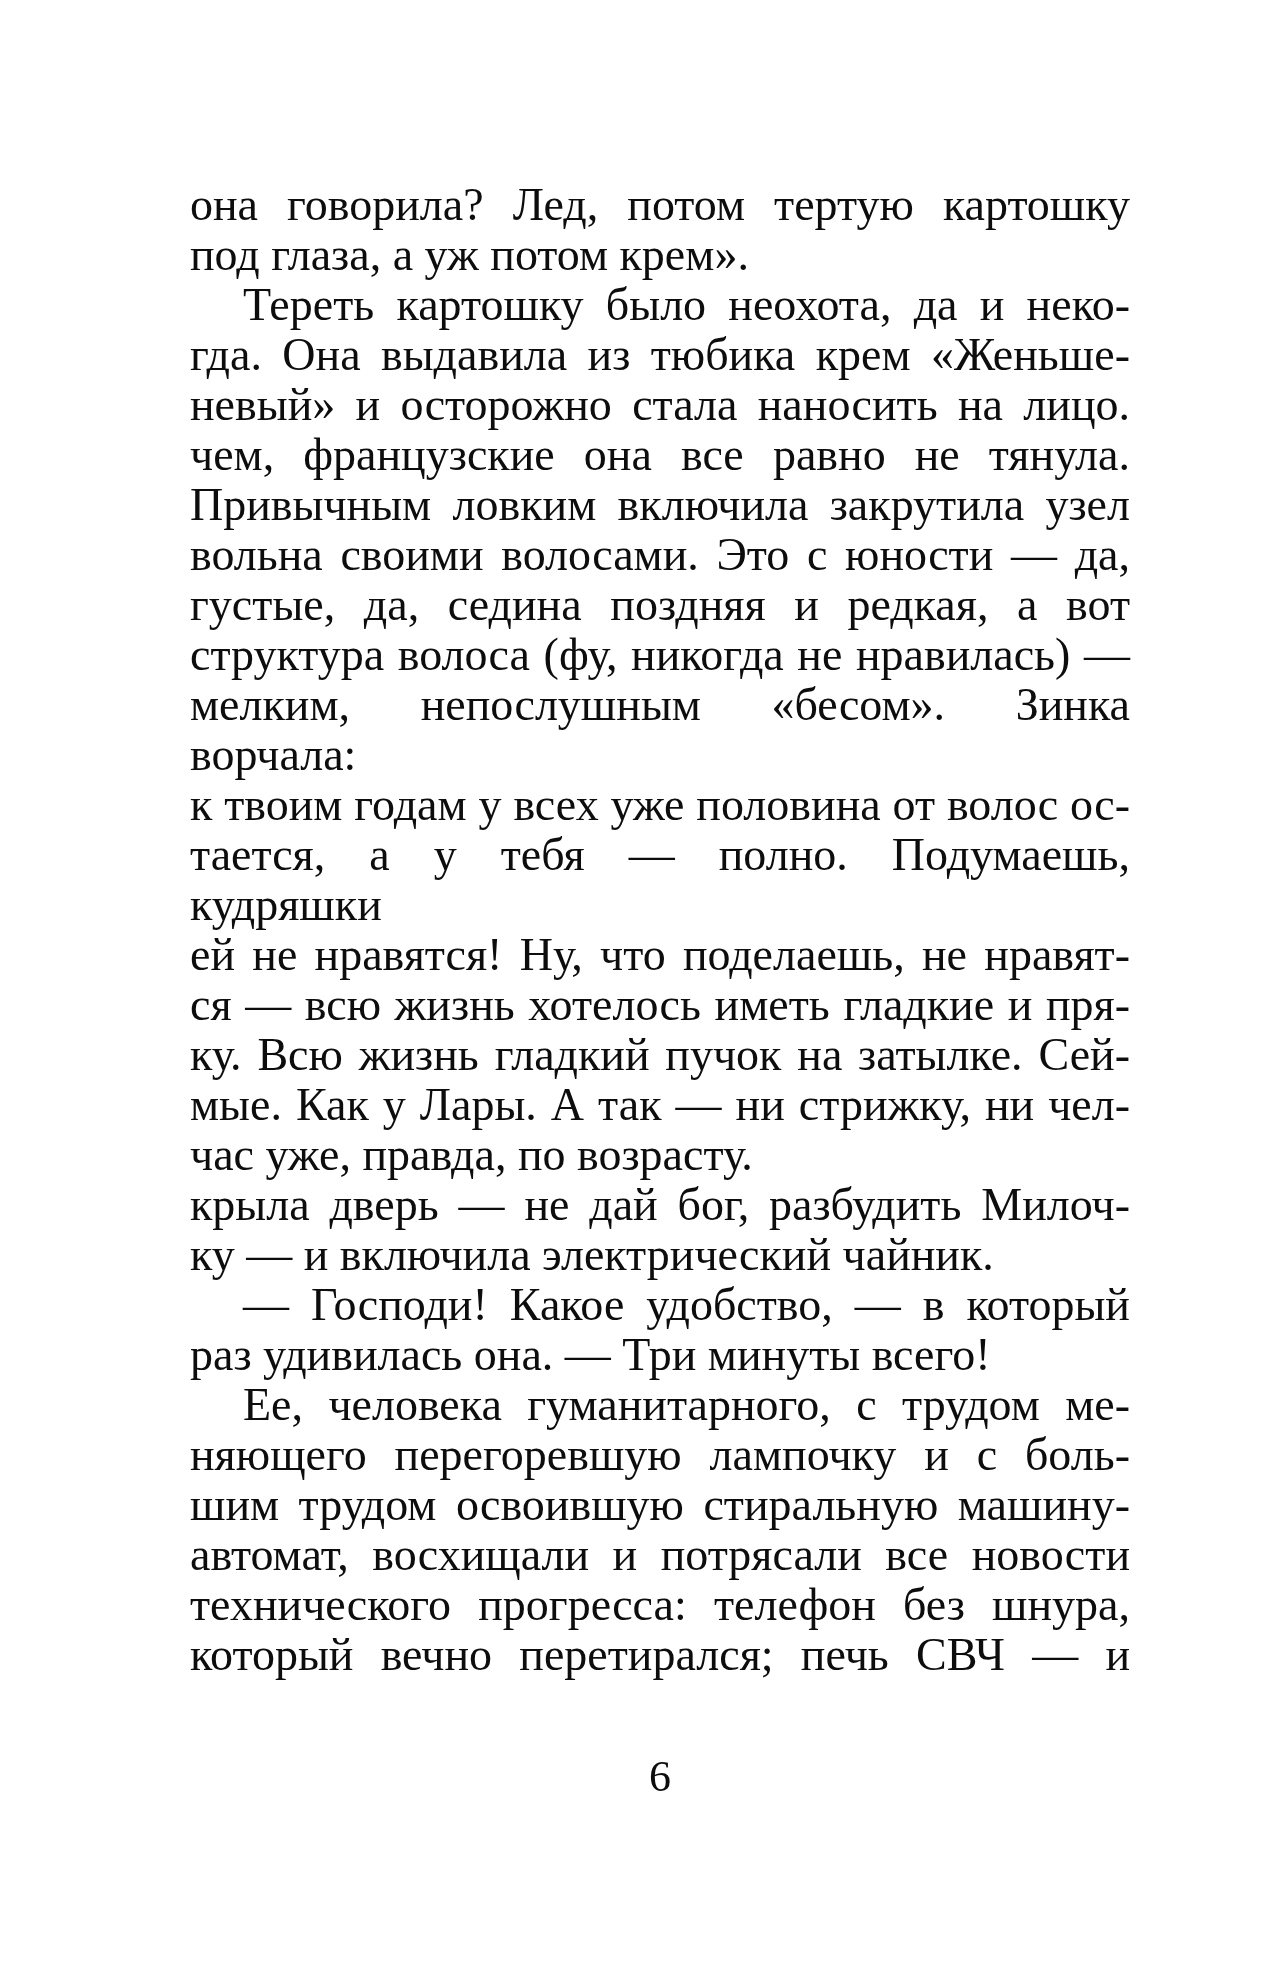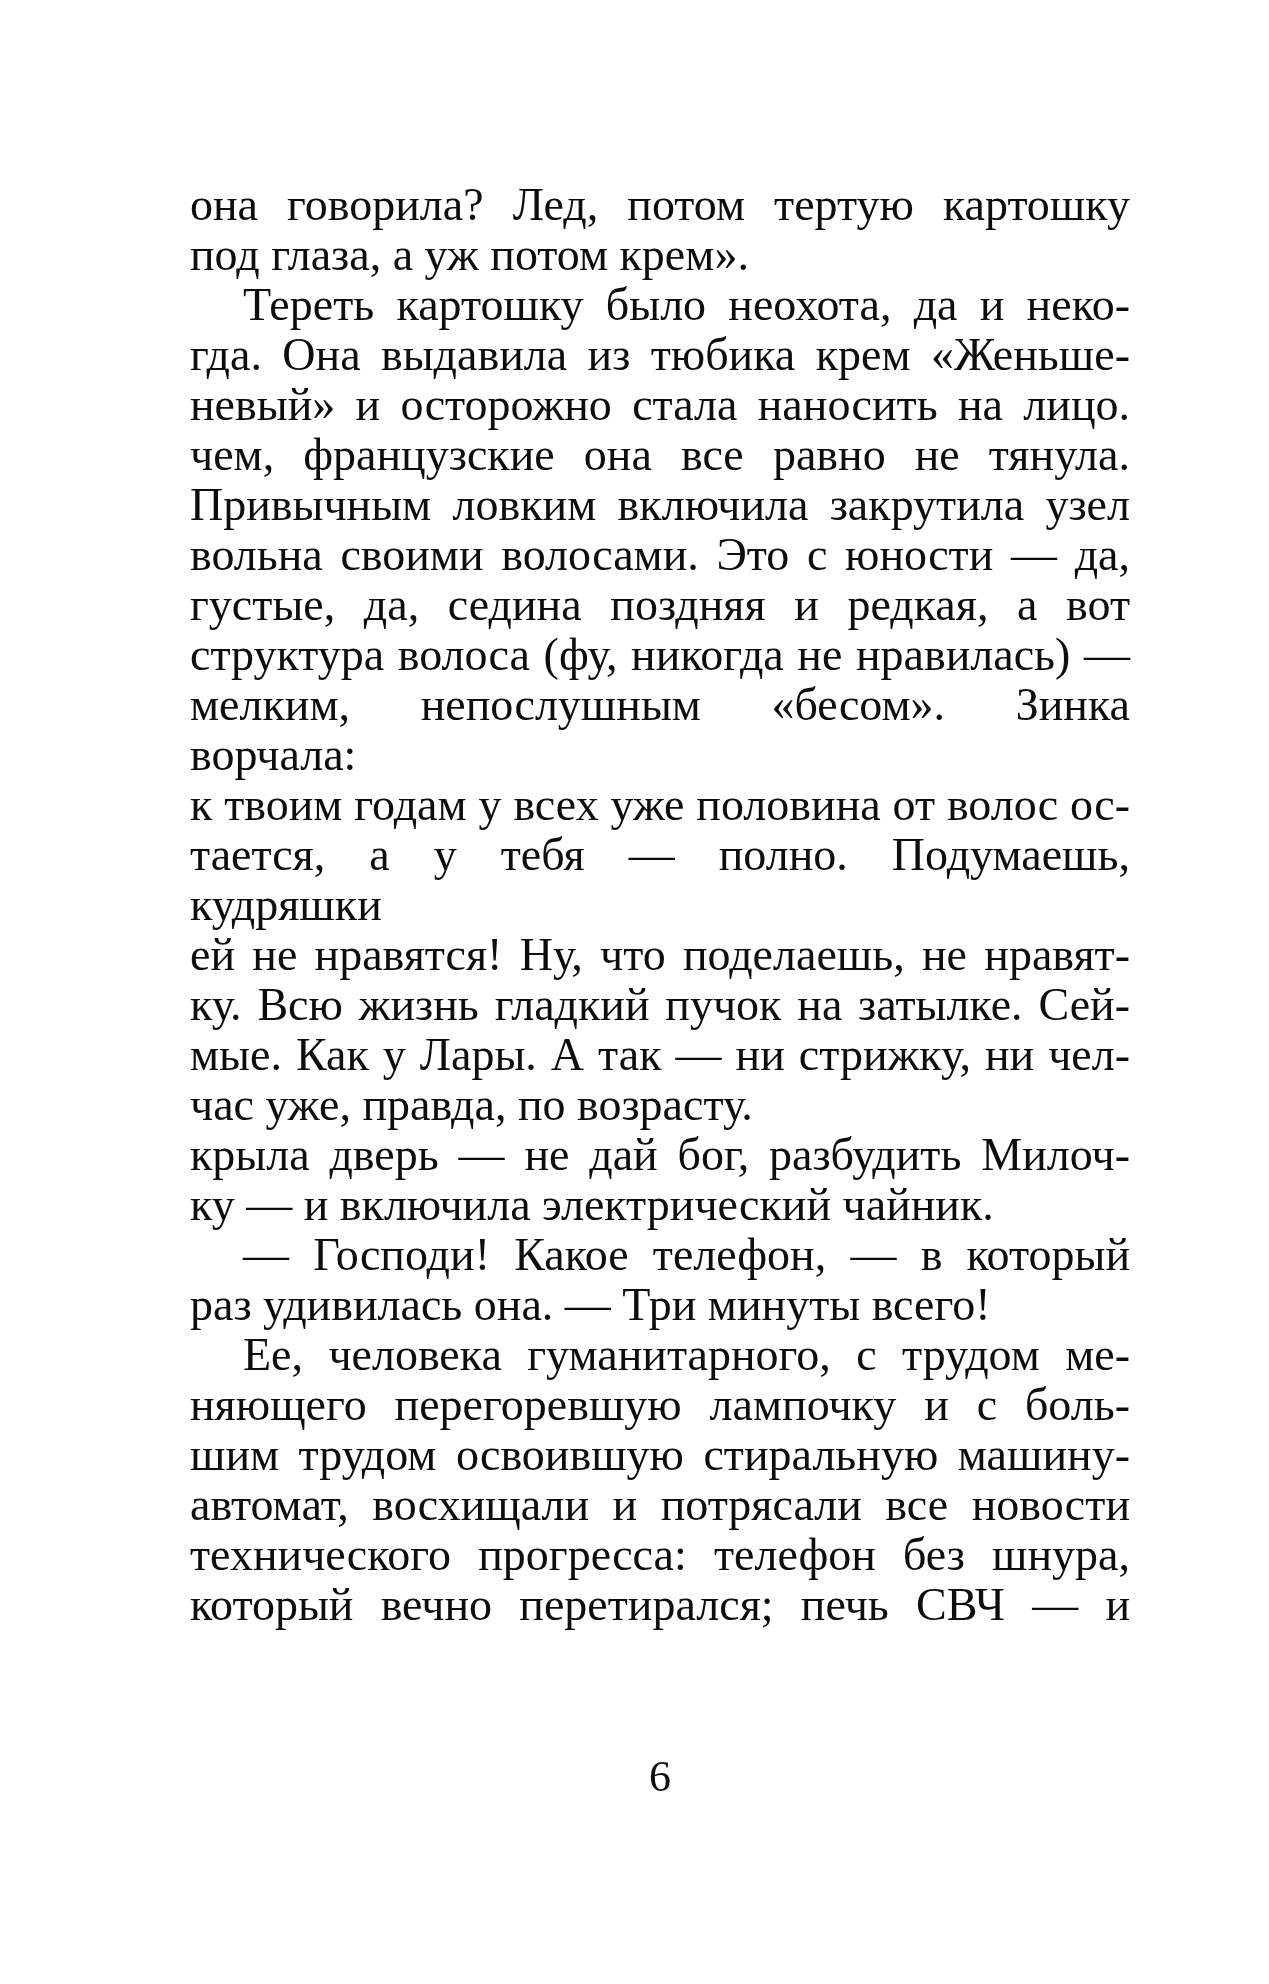--- a/index.html
+++ b/index.html
@@ -58,26 +58,27 @@
       <div class="line j">невый» и осторожно стала наносить на лицо.</div>
       <div class="line j">чем, французские она все равно не тянула.</div>
       <div class="line j">Привычным ловким включила закрутила узел</div>
       <div class="line j">вольна своими волосами. Это с юности — да,</div>
       <div class="line j">густые, да, седина поздняя и редкая, а вот</div>
       <div class="line j">структура волоса (фу, никогда не нравилась) —</div>
       <div class="line j">мелким, непослушным «бесом». Зинка ворчала:</div>
       <div class="line j">к твоим годам у всех уже половина от волос ос-</div>
       <div class="line j">тается, а у тебя — полно. Подумаешь, кудряшки</div>
       <div class="line j">ей не нравятся! Ну, что поделаешь, не нравят-</div>
+      <div class="line j">ся — всю жизнь хотелось иметь гладкие и пря-</div>
       <div class="line j">ку. Всю жизнь гладкий пучок на затылке. Сей-</div>
       <div class="line j">мые. Как у Лары. А так — ни стрижку, ни чел-</div>
       <div class="line">час уже, правда, по возрасту.</div>
       <div class="line j">крыла дверь — не дай бог, разбудить Милоч-</div>
       <div class="line">ку — и включила электрический чайник.</div>
-      <div class="line j i">— Господи! Какое телефон, — в который</div>
+      <div class="line j i">— Господи! Какое удобство, — в который</div>
       <div class="line">раз удивилась она. — Три минуты всего!</div>
       <div class="line j i">Ее, человека гуманитарного, с трудом ме-</div>
       <div class="line j">няющего перегоревшую лампочку и с боль-</div>
       <div class="line j">шим трудом освоившую стиральную машину-</div>
       <div class="line j">автомат, восхищали и потрясали все новости</div>
       <div class="line j">технического прогресса: телефон без шнура,</div>
       <div class="line j">который вечно перетирался; печь СВЧ — и</div>
     </div>
   <div class="folio">6</div>
 </div>

